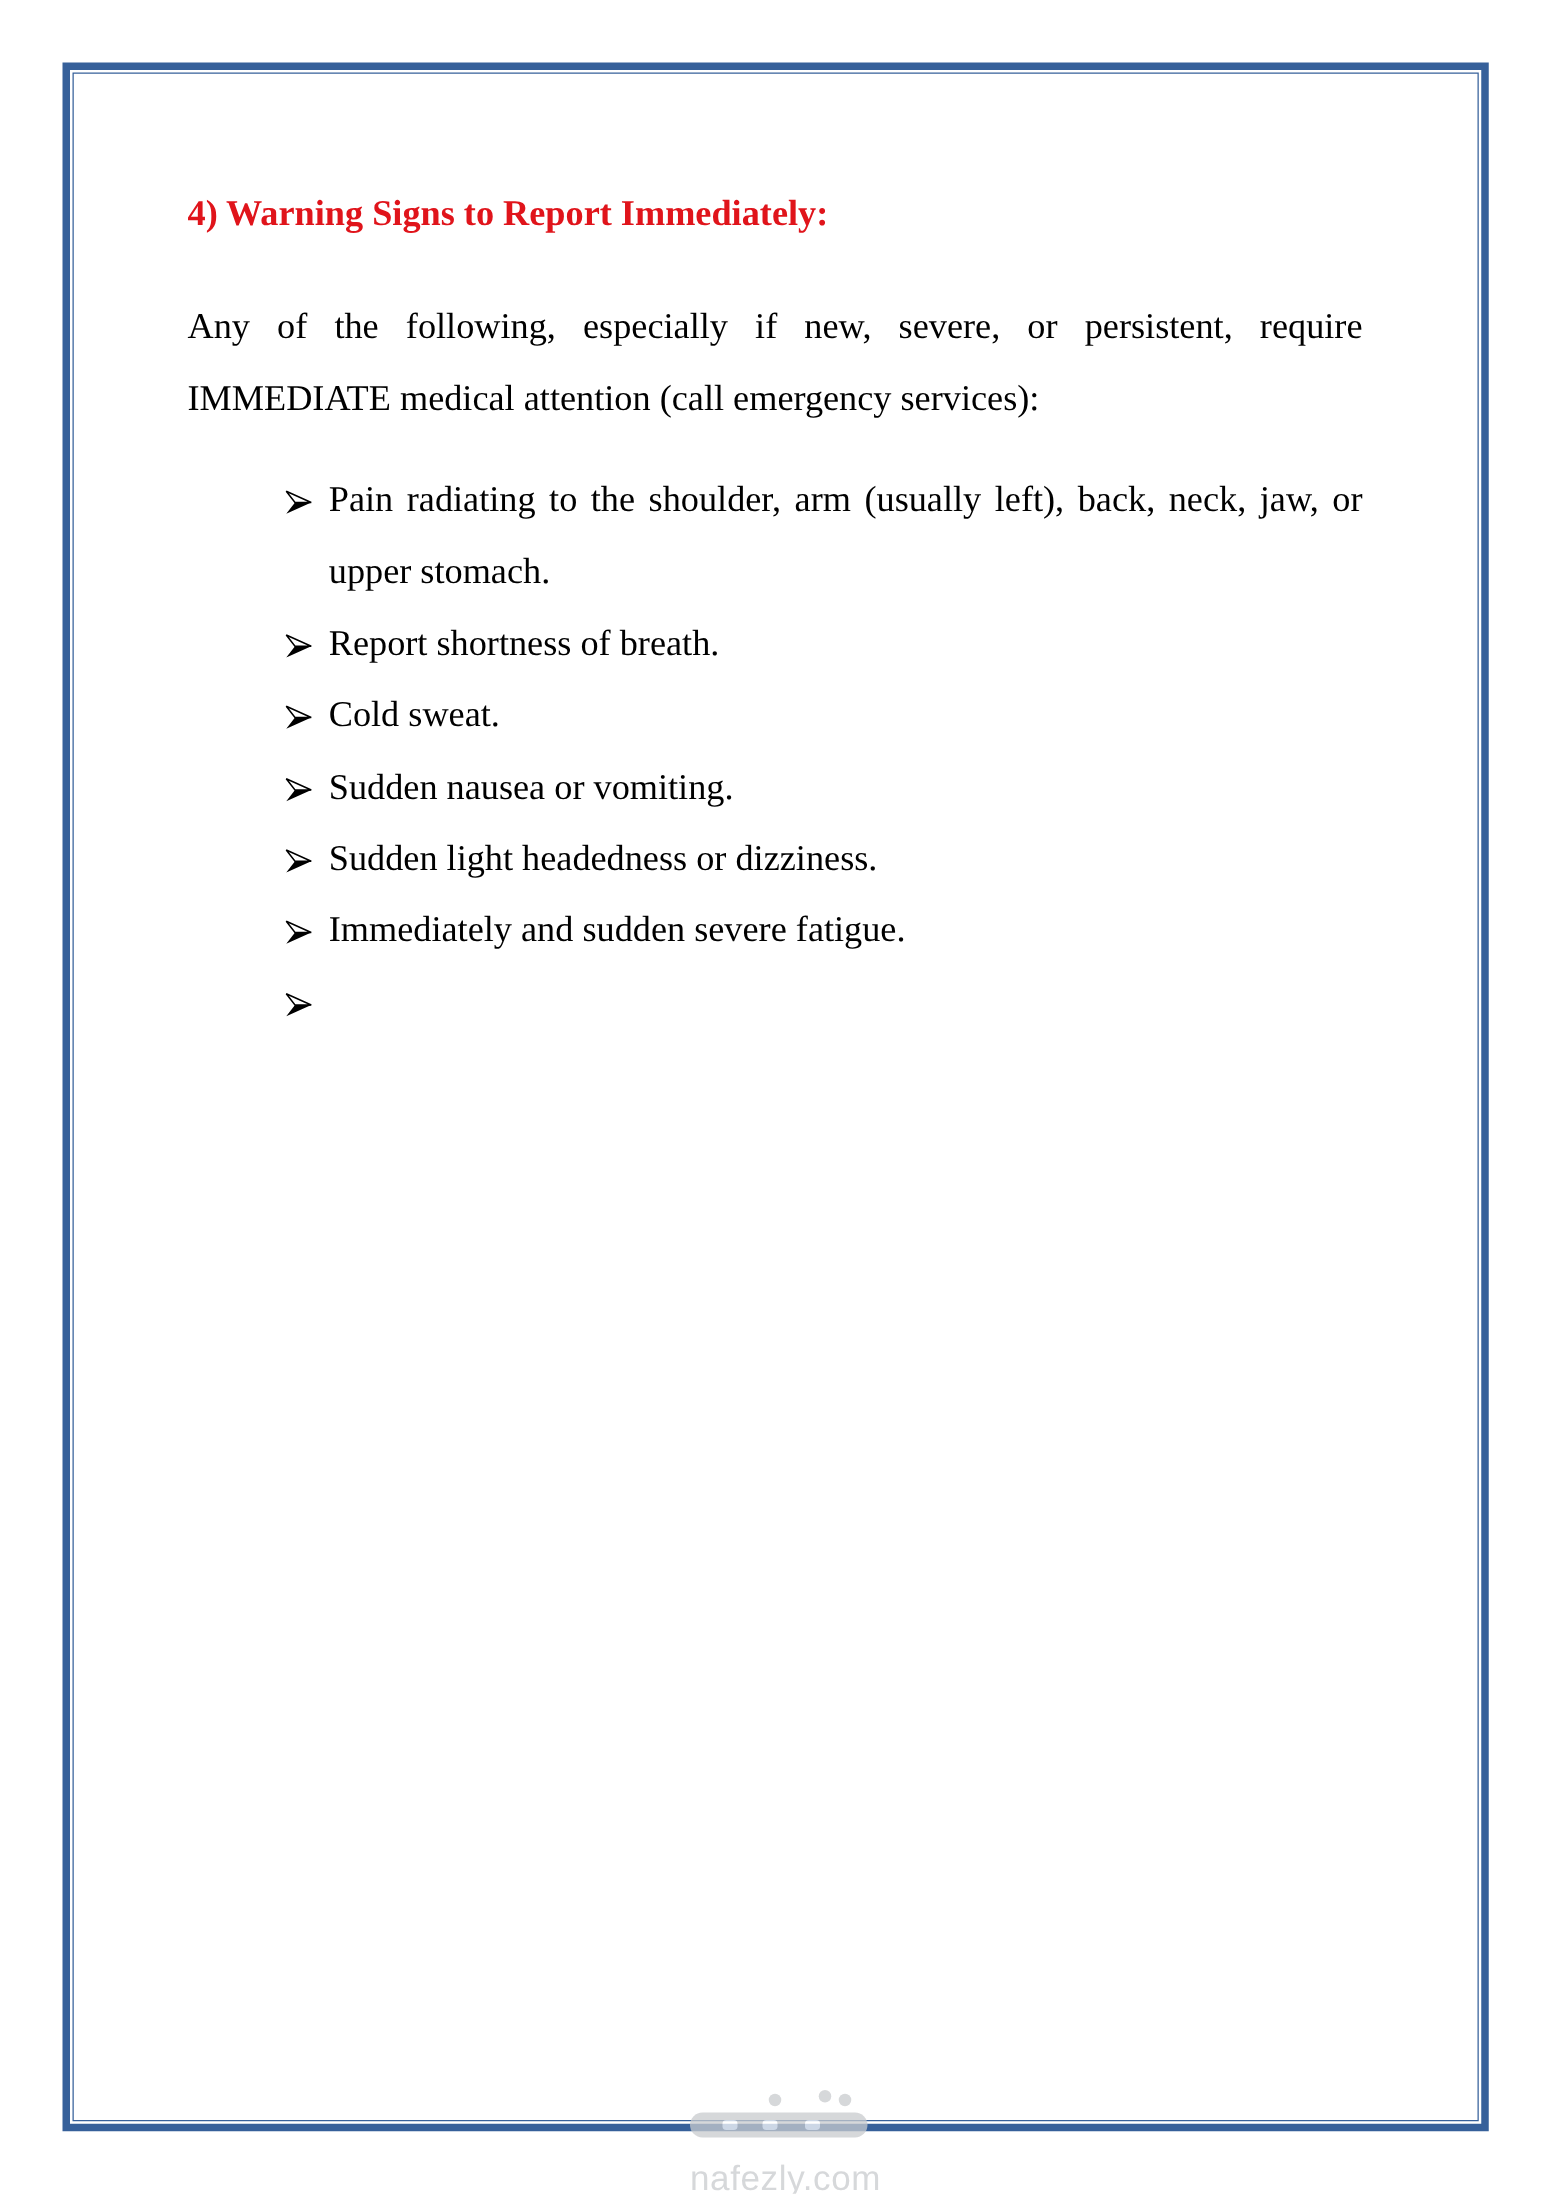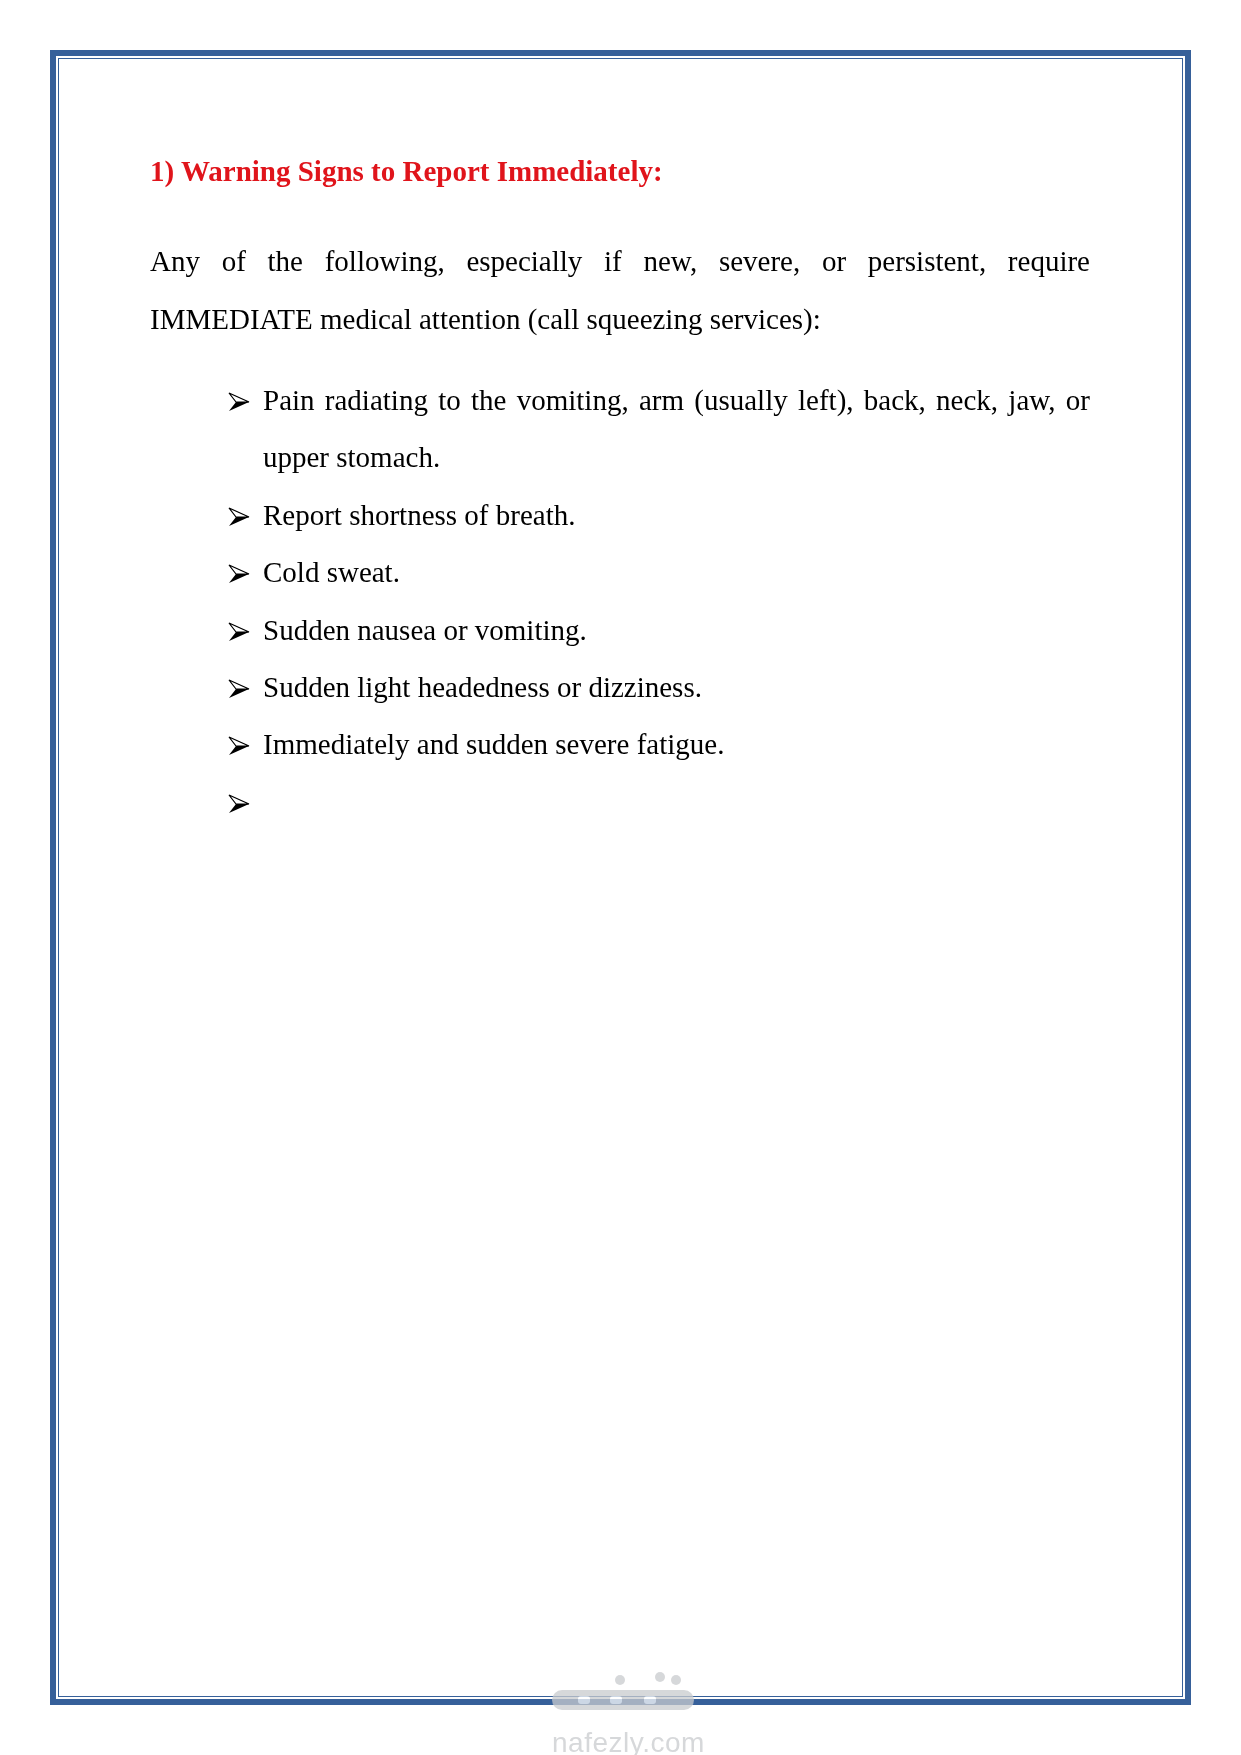--- a/index.html
+++ b/index.html
@@ -111,31 +111,31 @@
       white-space: nowrap;
     }
   </style>
 </head>
 <body>
 
 <div class="page-border-outer"></div>
 <div class="page-border-inner"></div>
 
 <div class="content">
-  <h2 class="heading">1) Warning Signs to Report Immediately:</h2>
+  <h2 class="heading">4) Warning Signs to Report Immediately:</h2>
 
-  <p class="intro">Any of the following, especially if new, severe, or persistent, require IMMEDIATE medical attention (call squeezing services):</p>
+  <p class="intro">Any of the following, especially if new, severe, or persistent, require IMMEDIATE medical attention (call emergency services):</p>
 
   <ul class="bullet-list">
     <li class="bullet-item">
       <svg class="bullet-arrow" viewBox="0 0 22 20">
           <path d="M1 1 L21 10 L1 19 L8 10 Z" fill="#000"></path>
           <path d="M1 1 L21 10 L8 10 Z" fill="#fff" stroke="#000" stroke-width="1.2"></path>
         </svg>
-      <span>Pain radiating to the vomiting, arm (usually left), back, neck, jaw, or upper stomach.</span>
+      <span>Pain radiating to the shoulder, arm (usually left), back, neck, jaw, or upper stomach.</span>
     </li>
     <li class="bullet-item">
       <svg class="bullet-arrow" viewBox="0 0 22 20">
           <path d="M1 1 L21 10 L1 19 L8 10 Z" fill="#000"></path>
           <path d="M1 1 L21 10 L8 10 Z" fill="#fff" stroke="#000" stroke-width="1.2"></path>
         </svg>
       <span>Report shortness of breath.</span>
     </li>
     <li class="bullet-item">
       <svg class="bullet-arrow" viewBox="0 0 22 20">

